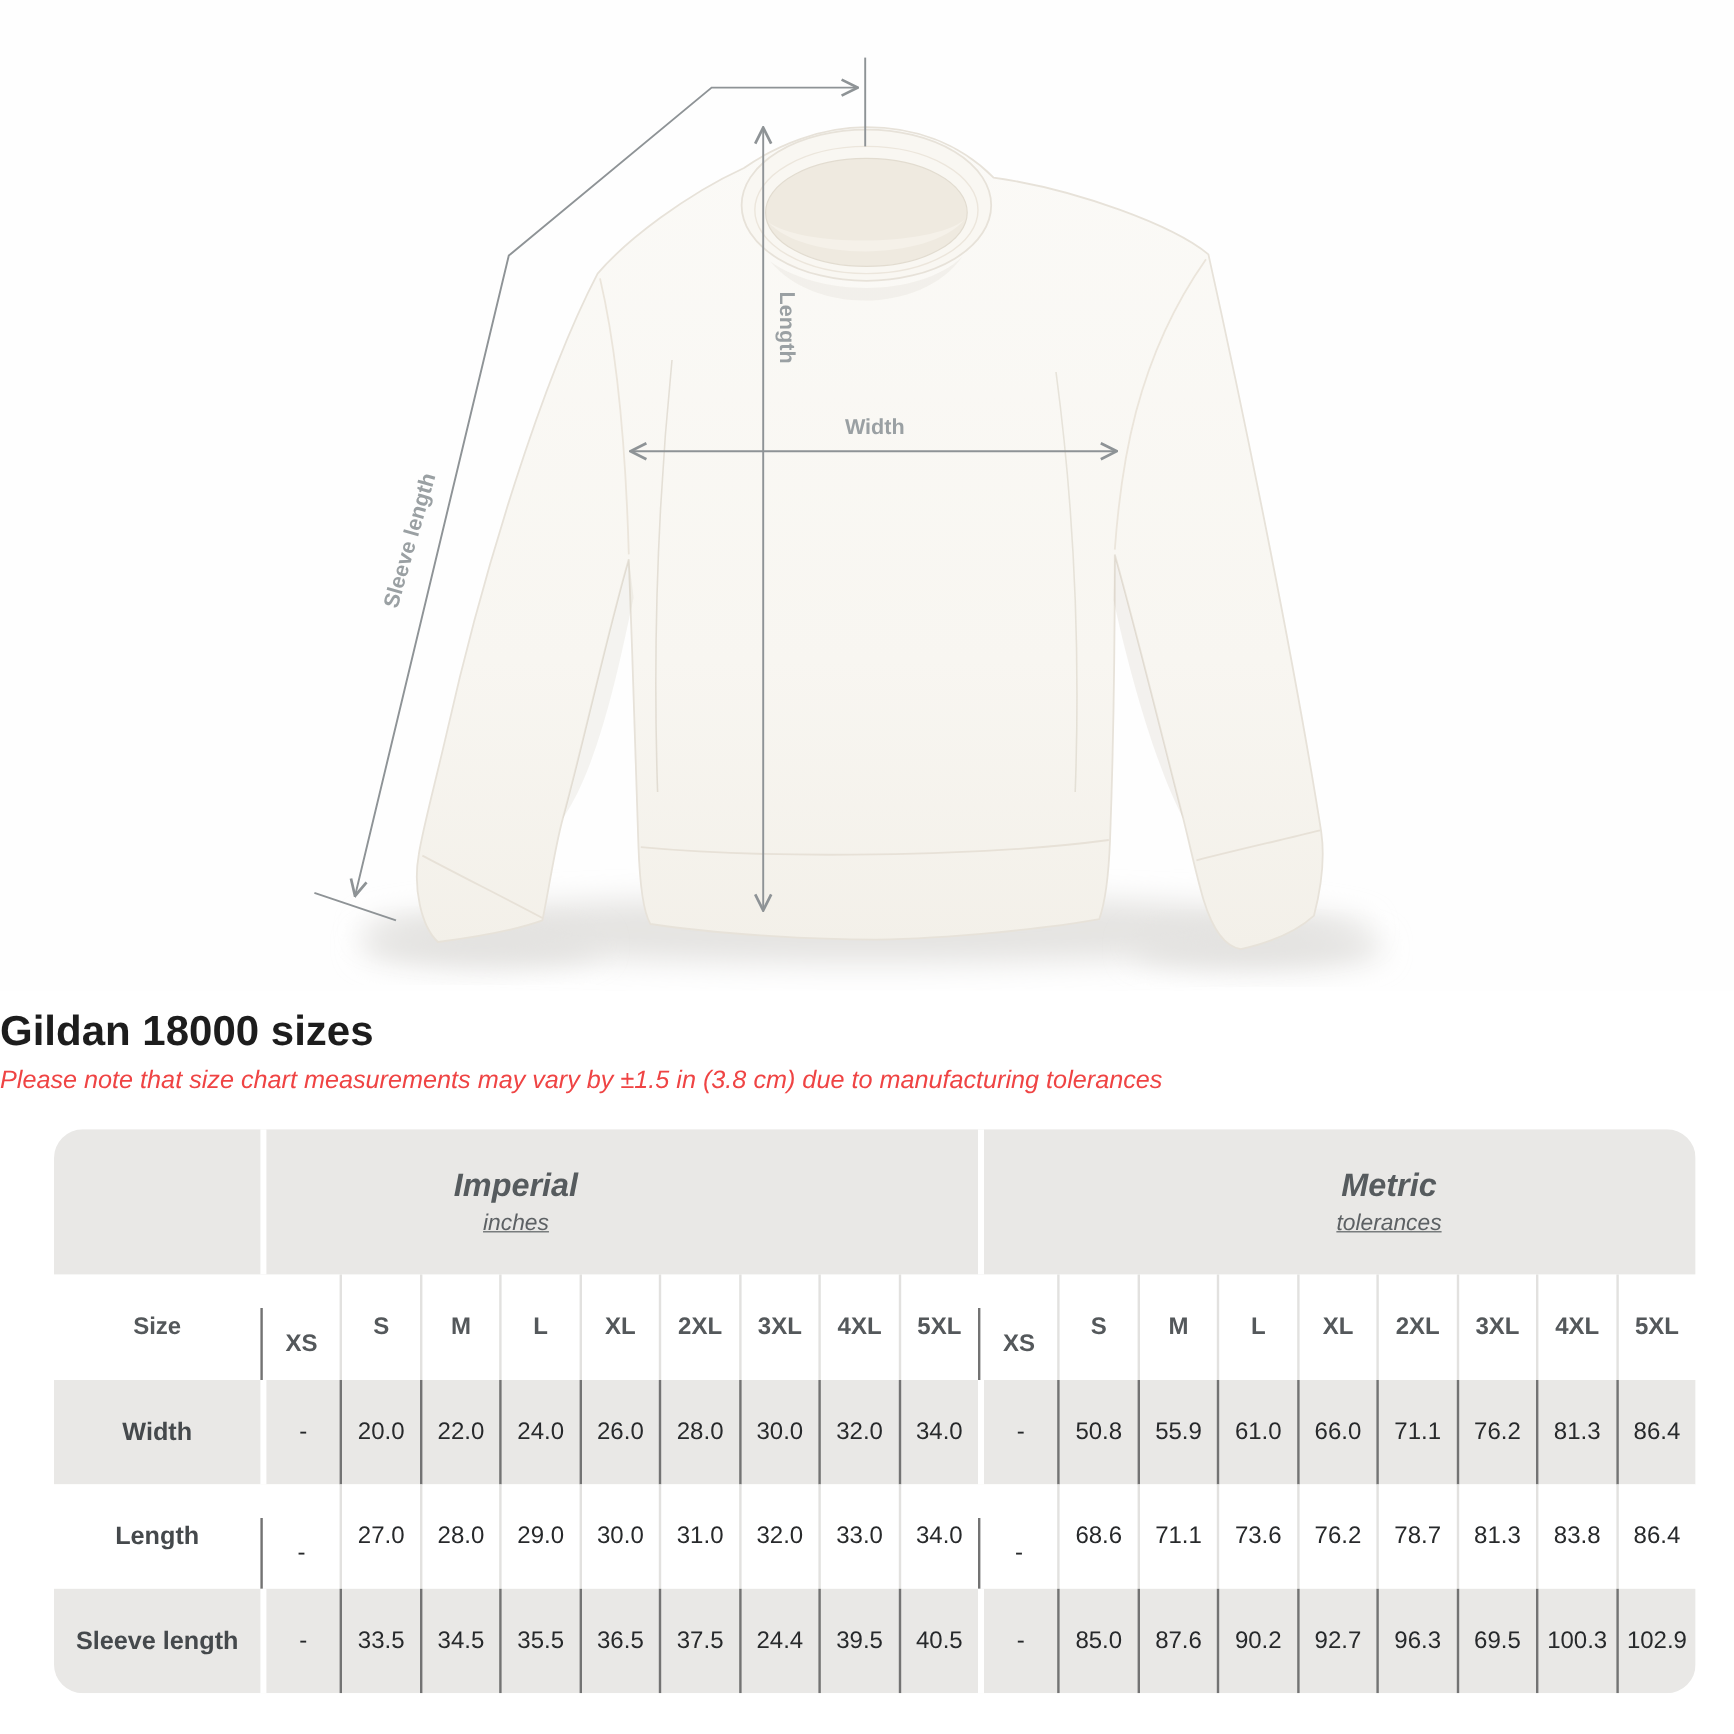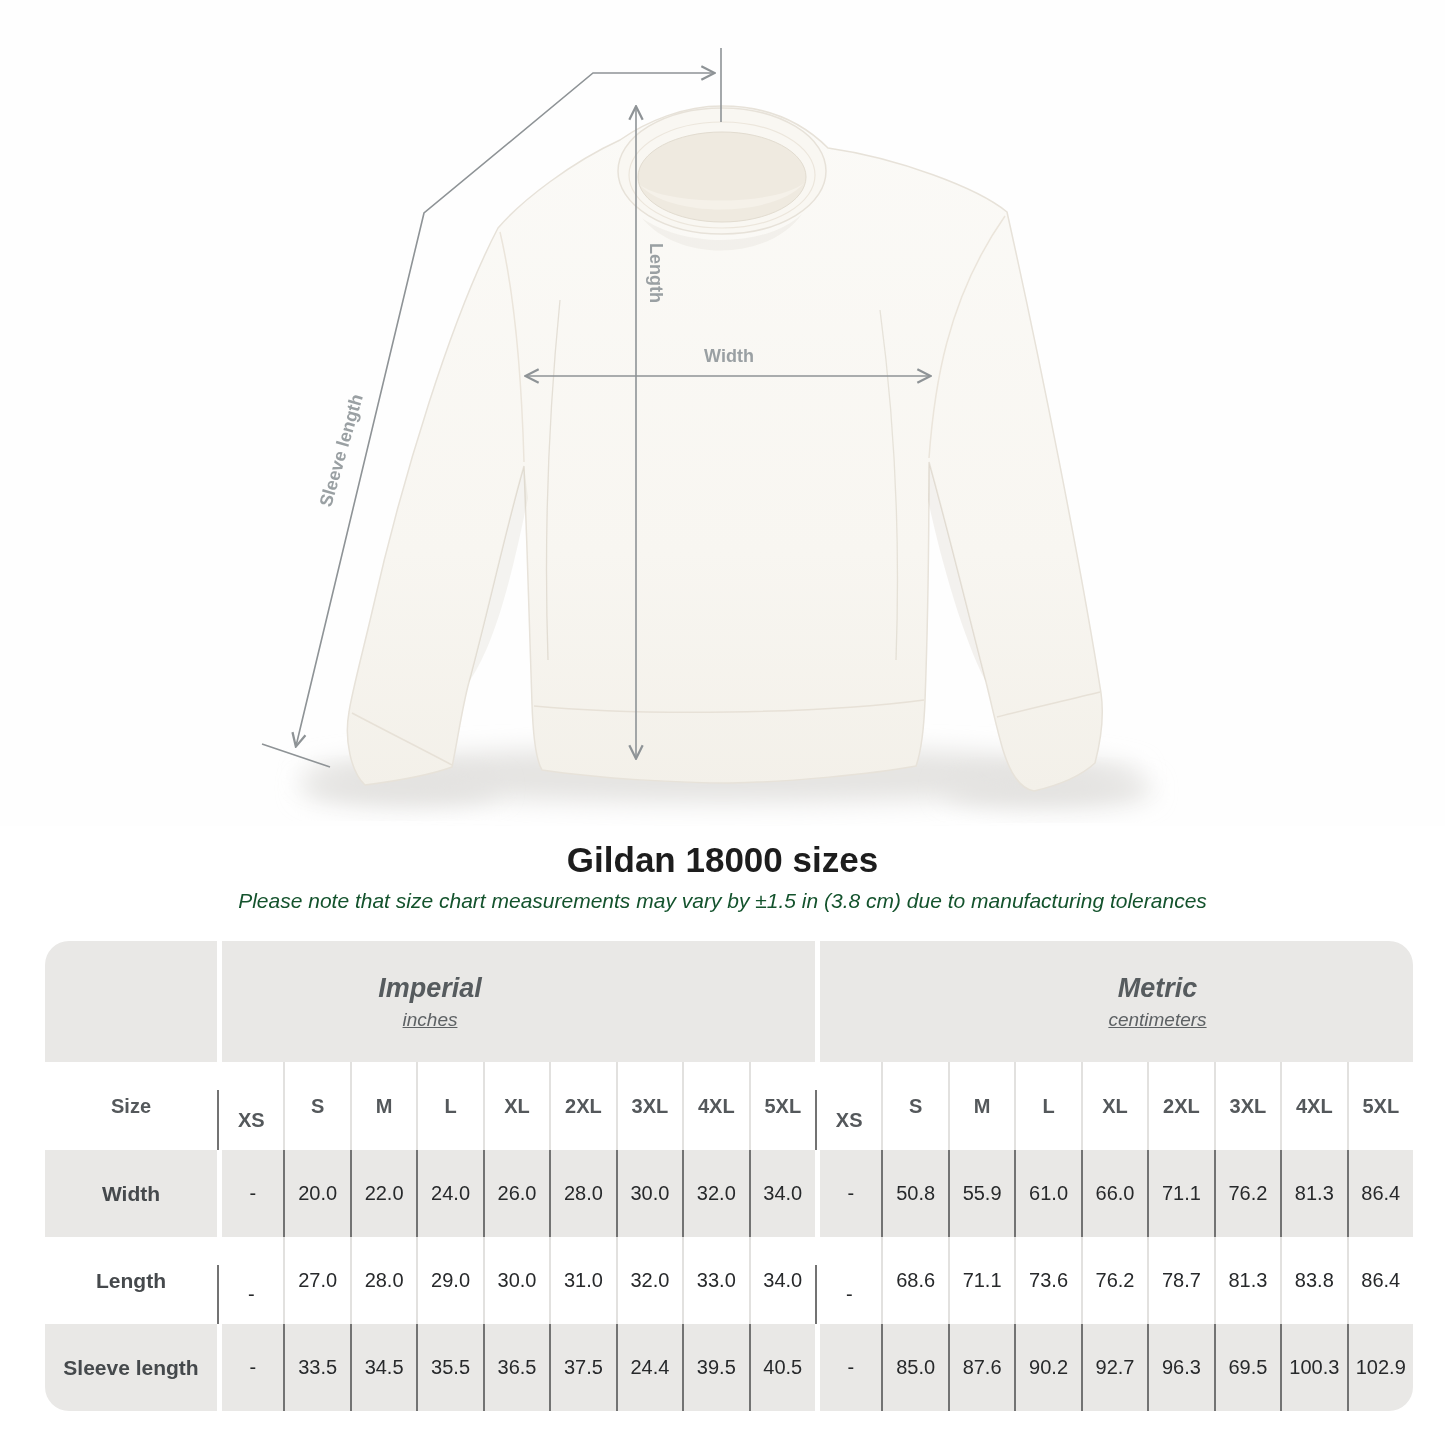--- a/index.html
+++ b/index.html
@@ -4,26 +4,26 @@
 <style>
   html,body{margin:0;padding:0;}
   body{
     width:1445px;height:1445px;overflow:hidden;background:#ffffff;
     font-family:"Liberation Sans", sans-serif;
     -webkit-font-smoothing:antialiased;
   }
   .photo{position:relative;width:1445px;height:826px;background:#fefefe;}
   .photo svg{position:absolute;left:0;top:0;}
 
-  .heading{width:1445px;text-align:center;}
+  .heading{width:1445px;text-align:left;}
   .title{
     margin:14px 0 0 0;font-size:35px;line-height:40px;font-weight:bold;color:#1d1d1d;
   }
   .subtitle{
-    margin:8px 0 0 0;font-size:21px;line-height:26px;font-style:italic;color:#14532d;
+    margin:8px 0 0 0;font-size:21px;line-height:26px;font-style:italic;color:#ef4444;
   }
 
   
   .chart{
     position:relative;margin:27px 0 0 45px;width:1368px;
     border-radius:24px;overflow:hidden;background:#ffffff;
   }
   .band{position:relative;height:121px;background:#e9e8e6;}
   .band .grp{
     position:absolute;top:0;height:100%;
@@ -156,21 +156,21 @@
 
 <div class="chart">
 
   <div class="band">
     <div class="grp grp-imperial">
       <div class="grp-name">Imperial</div>
       <div class="grp-unit">inches</div>
     </div>
     <div class="grp grp-metric">
       <div class="grp-name">Metric</div>
-      <div class="grp-unit">centimeters</div>
+      <div class="grp-unit">tolerances</div>
     </div>
     <div class="vline vline-1"></div>
     <div class="vline vline-2"></div>
   </div>
 
   <div class="trow r-white row-size">
     <div class="cell head">Size</div>
 
   <div class="cell head gstart">XS</div>
       <div class="cell head">S</div>

